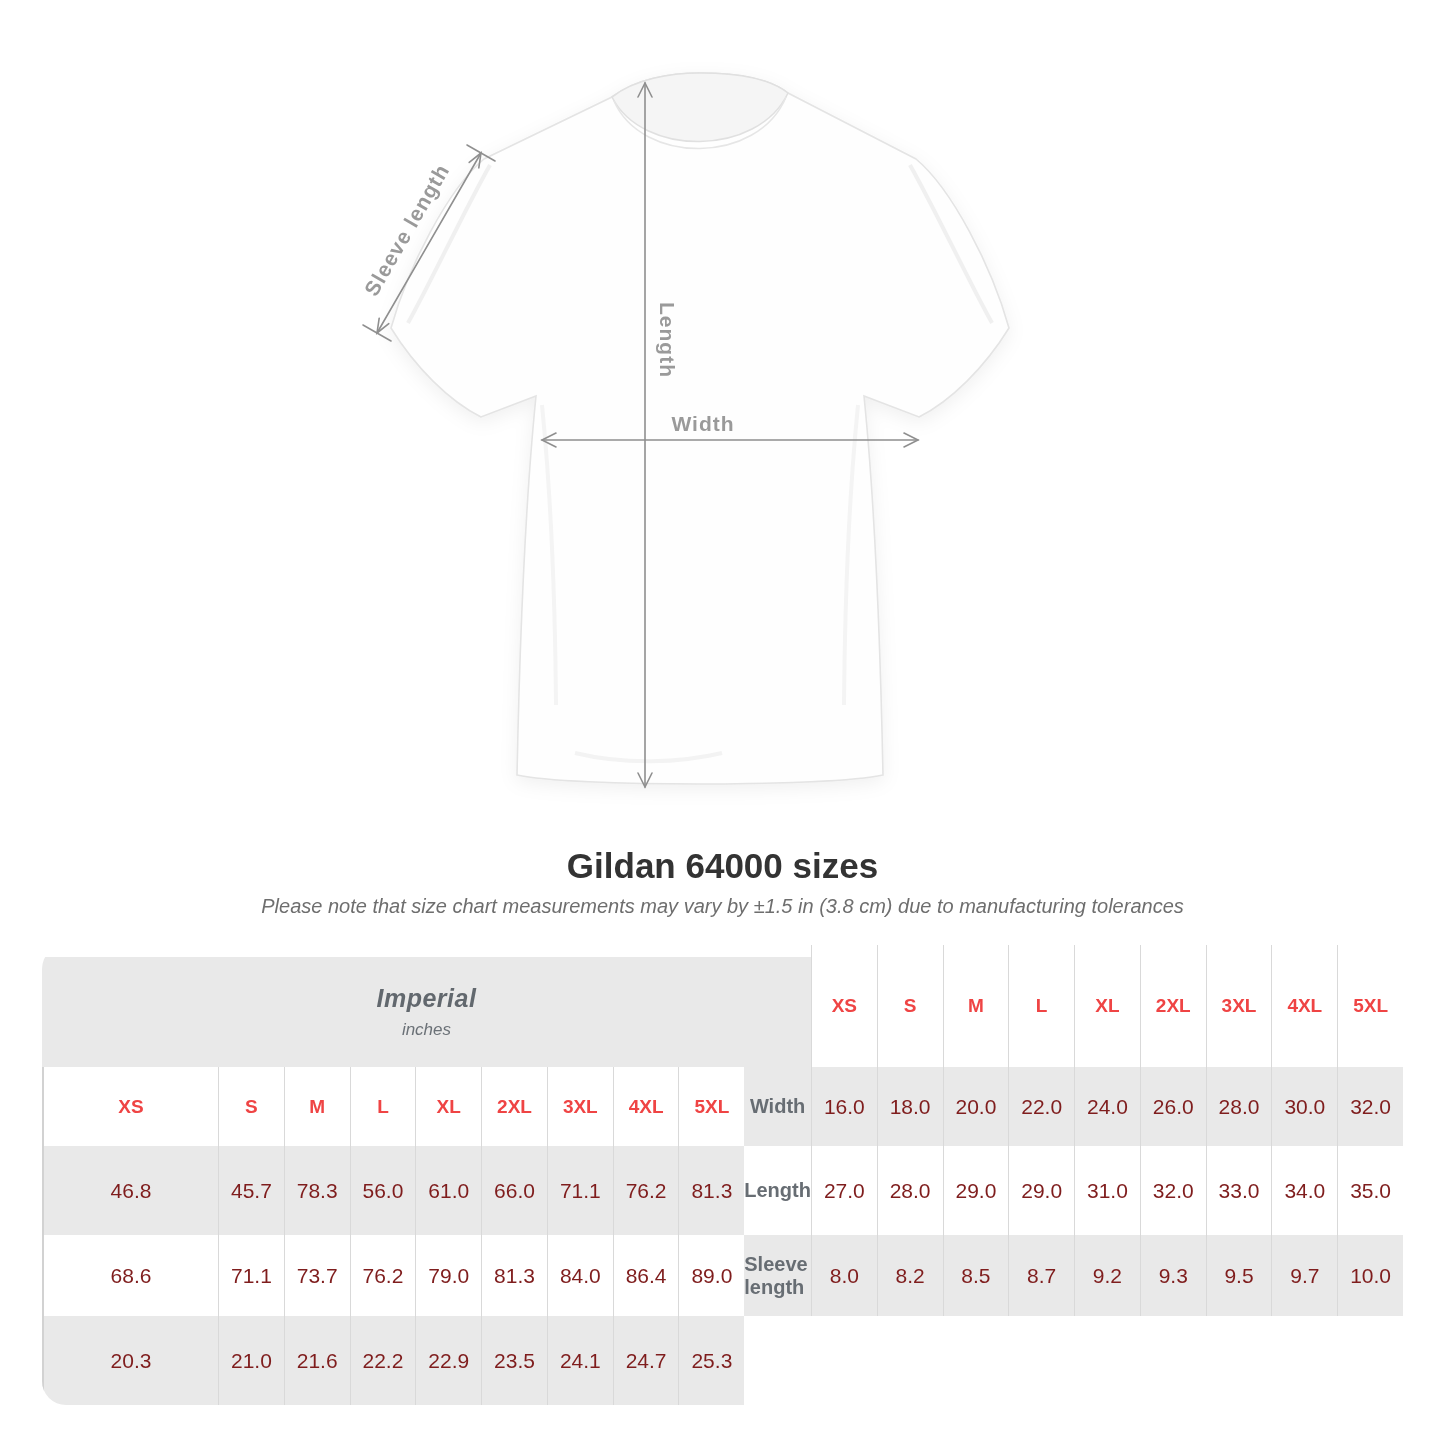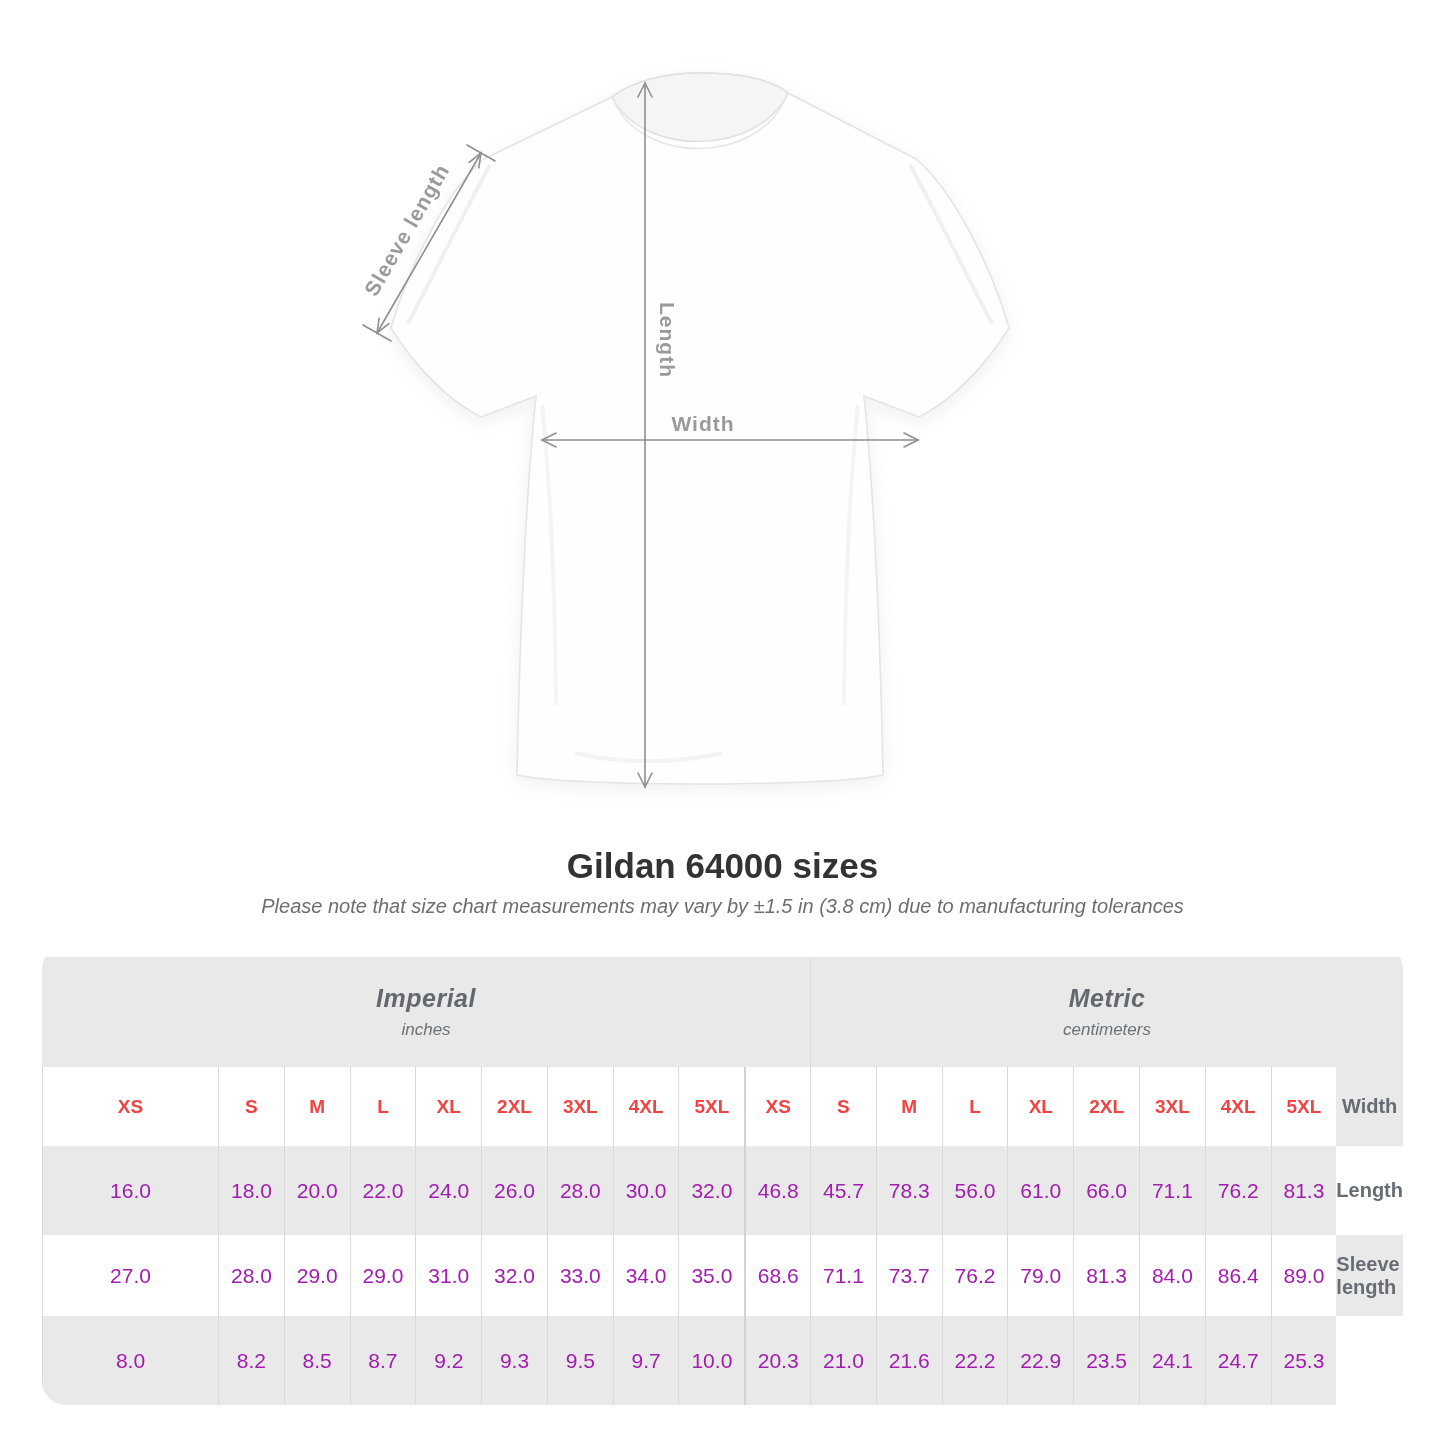--- a/index.html
+++ b/index.html
@@ -30,21 +30,21 @@
     align-items:center;justify-content:center;gap:7px;margin-top:12px;}
   .t-group-imp{grid-column:1/11;}
   .t-group-met{grid-column:11/20;border-left:1px solid #dcdcdc;}
   .t-group-title{font-size:25px;font-weight:bold;font-style:italic;color:#62686e;letter-spacing:.5px;}
   .t-group-sub{font-size:17px;font-style:italic;color:#6b7177;}
   .cell{display:flex;align-items:center;justify-content:center;}
   .row-a{background:#ffffff;}
   .row-b{background:#e9e9e9;}
   .lbl{font-weight:bold;font-size:20px;color:#676d73;}
   .sz{font-weight:bold;font-size:19px;color:#ef4444;}
-  .num{font-size:21px;color:#a21caf;}
+  .num{font-size:21px;color:#7f1d1d;}
   .val{border-left:1px solid #d9d9d9;}
   .mid{border-left:2px solid #d2d2d2;}
 </style>
 </head>
 <body>
 
 <div class="figure">
 
   <svg class="shirt-svg" viewBox="0 0 700 745">
 
@@ -107,24 +107,20 @@
 </div>
 
 <div class="page-title">Gildan 64000 sizes</div>
 <div class="page-note">Please note that size chart measurements may vary by ±1.5 in (3.8 cm) due to manufacturing tolerances</div>
 
 <div class="size-table">
 
   <div class="t-group t-group-imp">
     <div class="t-group-title">Imperial</div>
     <div class="t-group-sub">inches</div>
-  </div>
-  <div class="t-group t-group-met">
-    <div class="t-group-title">Metric</div>
-    <div class="t-group-sub">centimeters</div>
   </div>
 
   <div class="cell sz val row-a">XS</div>
   <div class="cell sz val row-a">S</div>
   <div class="cell sz val row-a">M</div>
   <div class="cell sz val row-a">L</div>
   <div class="cell sz val row-a">XL</div>
   <div class="cell sz val row-a">2XL</div>
   <div class="cell sz val row-a">3XL</div>
   <div class="cell sz val row-a">4XL</div>

